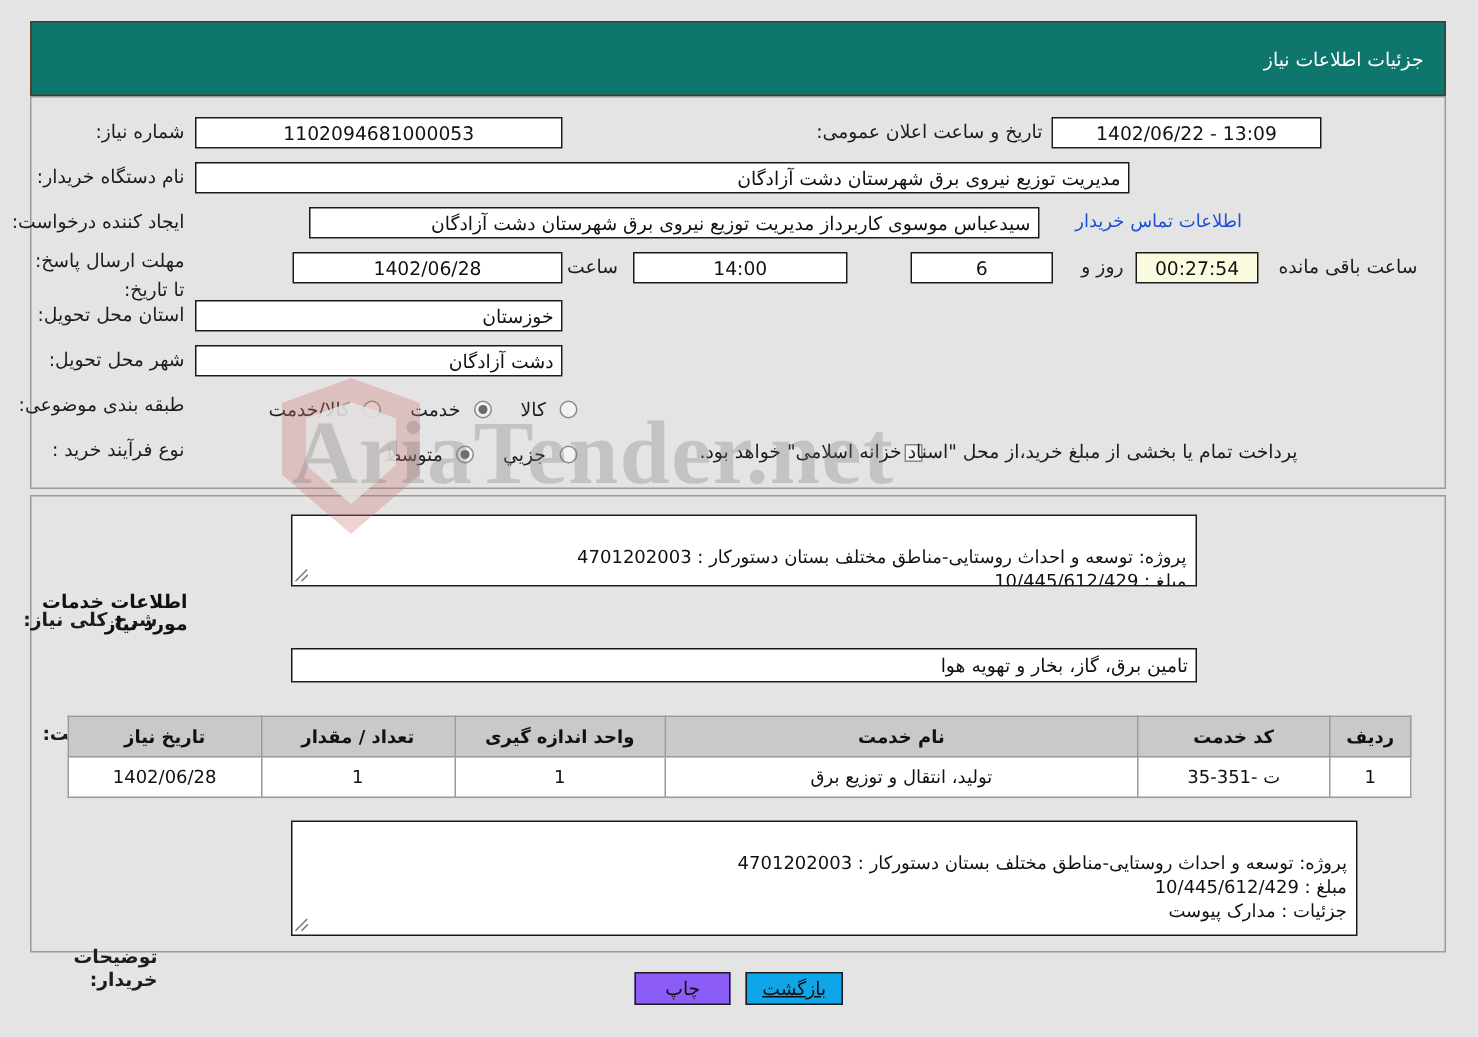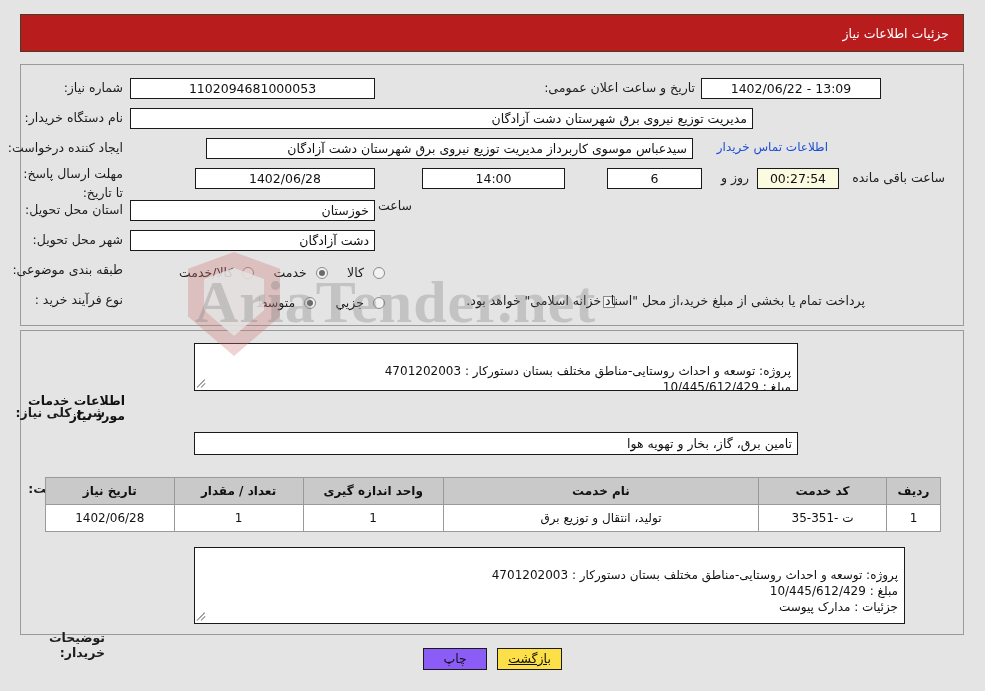--- a/index.html
+++ b/index.html
@@ -55,22 +55,22 @@
     background: rgba(228,228,228,0.85);
     clip-path: polygon(50% 0%, 100% 16%, 100% 62%, 50% 100%, 0% 62%, 0% 16%);
   }
 
   
   .header-bar {
     position: absolute;
     left: 20px;
     top: 14px;
     width: 944px;
-    height: 38px;
-    background: #b91c1c;
+    height: 50px;
+    background: #0f766e;
     border: 1px solid #4c3a22;
     box-sizing: border-box;
     display: flex;
     align-items: center;
     justify-content: flex-start;
     padding: 0 14px;
   }
   .header-bar .title {
     color: #ffffff;
     font-size: 12.5px;
@@ -241,21 +241,21 @@
     border: 1px solid #1a1a1a;
     font-size: 12.5px;
     height: 22px;
     line-height: 20px;
     min-width: 64px;
     text-align: center;
     cursor: pointer;
     color: #111;
     padding: 0 10px;
   }
-  .btn.back  { background: #fde047; text-decoration: underline; }
+  .btn.back  { background: #0ea5e9; text-decoration: underline; }
   .btn.print { background: #8b5cf6; }
 </style>
 </head>
 <body>
 
 <div id="page">
 
   <div class="watermark">
     <div class="wm-shield"></div>
     <div class="wm-text">AriaTender.net</div>
@@ -285,21 +285,21 @@
   <div class="row" style="top:140px; right:862px;">
     <span class="lbl">ایجاد کننده درخواست:</span>
   </div>
   <div class="box r" style="position:absolute; top:138px; right:292px; width:487px;">سیدعباس موسوی کاربرداز مدیریت توزیع نیروی برق شهرستان دشت آزادگان</div>
   <a class="link" style="position:absolute; top:140px; right:157px;">اطلاعات تماس خریدار</a>
 
   <div class="row" style="top:163px; right:862px; max-width:110px; white-space:normal; display:block; text-align:right;">
     <span class="lbl">مهلت ارسال پاسخ: تا تاریخ:</span>
   </div>
   <div class="box" style="position:absolute; top:168px; right:610px; width:180px;">1402/06/28</div>
-  <span class="lbl" style="position:absolute; top:170px; right:573px;margin-top:28px;">ساعت</span>
+  <span class="lbl" style="position:absolute; top:170px; right:573px;">ساعت</span>
   <div class="box" style="position:absolute; top:168px; right:420px; width:143px;">14:00</div>
   <div class="box" style="position:absolute; top:168px; right:283px; width:95px;">6</div>
   <span class="lbl" style="position:absolute; top:170px; right:236px;">روز و</span>
   <div class="box yellow" style="position:absolute; top:168px; right:146px; width:82px;">00:27:54</div>
   <span class="lbl" style="position:absolute; top:170px; right:40px;">ساعت باقی مانده</span>
 
   <div class="row" style="top:202px; right:862px;">
     <span class="lbl">استان محل تحویل:</span>
   </div>
   <div class="box r" style="position:absolute; top:200px; right:610px; width:245px;">خوزستان</div>

